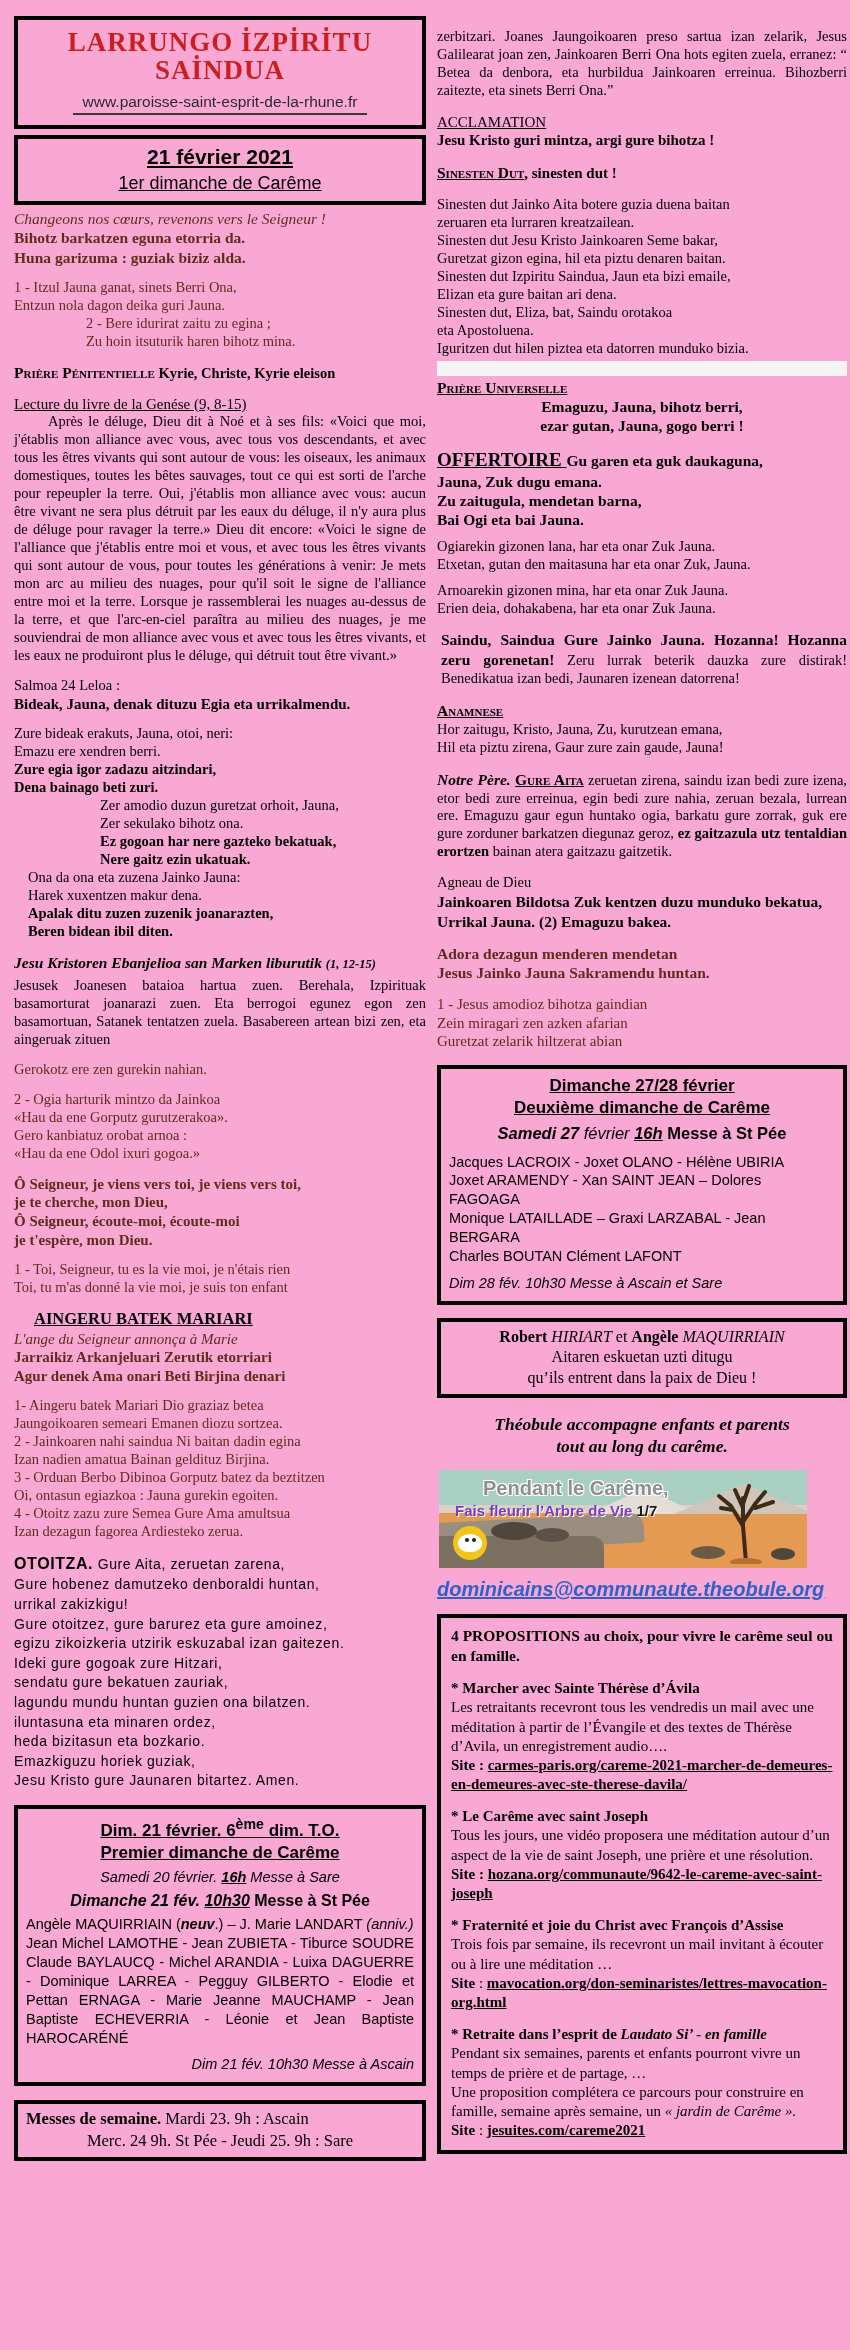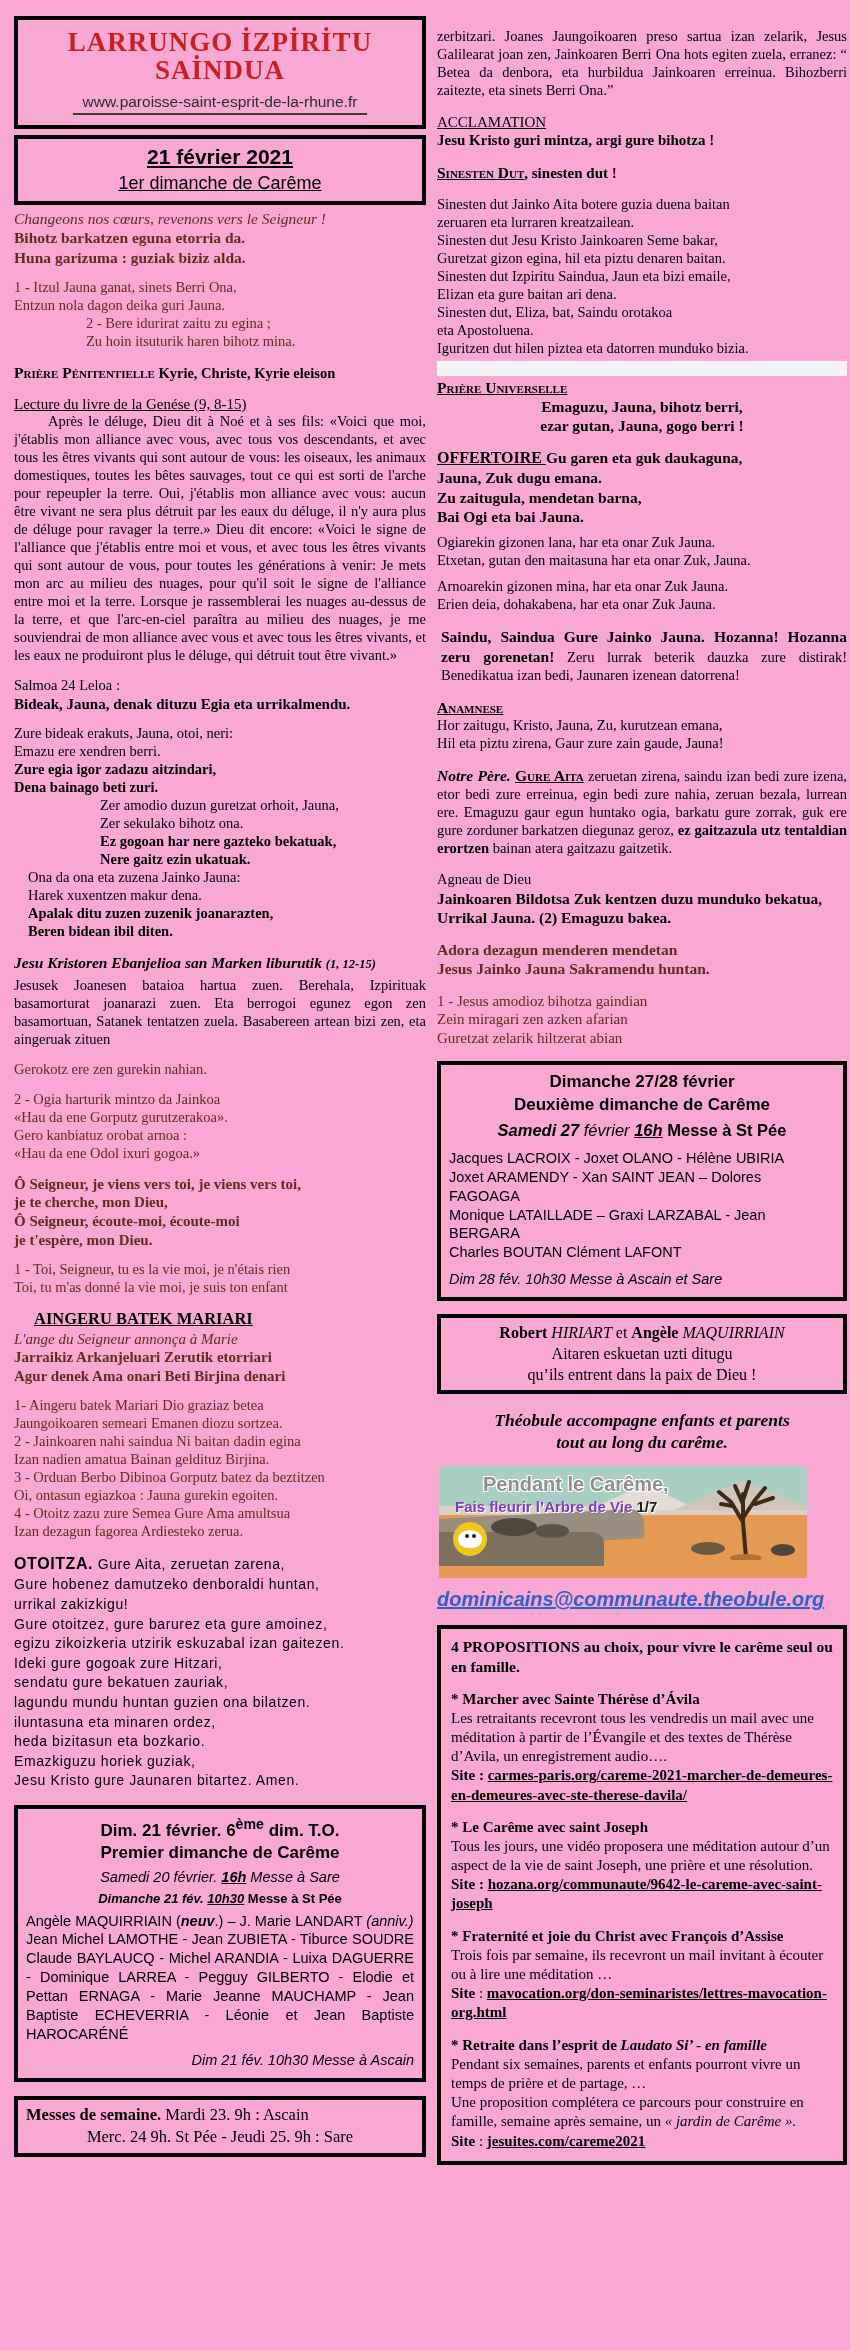--- a/index.html
+++ b/index.html
@@ -22,27 +22,27 @@
   .logo-url{display:inline-block;margin-top:7px;color:#2b2b2b;font-family:"Liberation Sans",sans-serif;
             font-size:15.5px;border-bottom:2px solid #3a3a3a;padding:0 10px 2px;}
   .date-box{margin-top:6px;text-align:center;padding:5px 4px 7px;font-family:"Liberation Sans",sans-serif;}
   .date-main{font-size:21px;font-weight:bold;text-decoration:underline;}
   .date-sub{font-size:18px;text-decoration:underline;margin-top:2px;}
   .hymn-ind{padding-left:72px}
   .ps-ind{padding-left:86px}
   .ps-ind2{padding-left:14px}
   .otoitza{font-family:"Liberation Sans",sans-serif;font-size:14px;letter-spacing:.6px;line-height:1.4;}
   .massbox{margin-top:14px;padding:6px 8px 8px;font-family:"Liberation Sans",sans-serif;font-size:14.5px;line-height:1.3;}
-  .massbox .h1{font-size:17px;font-weight:bold;text-align:center;}
+  .massbox .h1{font-size:17px;font-weight:bold;text-align:center;text-decoration:underline;}
   .weekbox{margin-top:14px;padding:4px 8px 6px;font-size:16.5px;line-height:1.3;}
   .hl{background:#f4f4f4;height:15px;margin:3px 0 2px;}
   .rc-gap{margin-top:13px}
   .defuntsbox{margin-top:13px;padding:5px 8px;text-align:center;font-size:16px;line-height:1.3;}
   .theobule{margin-top:16px;text-align:center;font-weight:bold;font-style:italic;font-size:17.5px;line-height:1.25;}
-  .banner{position:relative;width:368px;height:112px;margin:12px 16px 0 2px;overflow:hidden;
+  .banner{position:relative;width:368px;height:98px;margin:12px 16px 0 2px;overflow:hidden;
           background:linear-gradient(180deg,#a9cfc3 0 36%,#d9d0c7 36% 44%,#e49a52 44% 100%);}
   .mt1{position:absolute;left:150px;top:18px;width:0;height:0;border-left:55px solid transparent;border-right:55px solid transparent;border-bottom:26px solid #e3ddd6;}
   .mt2{position:absolute;left:235px;top:14px;width:0;height:0;border-left:70px solid transparent;border-right:70px solid transparent;border-bottom:30px solid #cfc5bb;}
   .ledge{position:absolute;left:-10px;top:48px;width:215px;height:30px;background:#9a8e80;border-radius:8px 14px 4px 4px;transform:rotate(-3deg);}
   .ledge2{position:absolute;left:-10px;top:66px;width:175px;height:34px;background:#7c7061;border-radius:0 12px 0 0;}
   .rock{position:absolute;background:#4f463c;border-radius:50%;}
   .r1{left:52px;top:52px;width:46px;height:18px}
   .r2{left:96px;top:58px;width:34px;height:14px;background:#5c5348}
   .r3{left:252px;top:76px;width:34px;height:13px;background:#6b5a43}
   .dogdot{position:absolute;left:14px;top:56px;width:34px;height:34px;background:#f2c51d;border-radius:50%;}
@@ -149,21 +149,21 @@
 lagundu mundu huntan guzien ona bilatzen.
 iluntasuna eta minaren ordez,
 heda bizitasun eta bozkario.
 Emazkiguzu horiek guziak,
 Jesu Kristo gure Jaunaren bitartez. Amen.</span></div>
 
     <div class="box massbox">
       <div class="h1"><span>Dim. 21 février.  6</span><sup>ème</sup><span> dim. T.O.</span></div>
       <div class="h1">Premier dimanche de Carême</div>
       <div class="c mt4"><span class="i">Samedi 20 février. </span><span class="b i u">16h</span><span class="i"> Messe à Sare</span></div>
-      <div class="c mt4" style="font-size:13px"><span class="b i">Dimanche 21  fév. </span><span class="b i u">10h30</span><span class="b"> Messe à St Pée</span></div>
+      <div class="c mt4" style="font-size:16px"><span class="b i">Dimanche 21  fév. </span><span class="b i u">10h30</span><span class="b"> Messe à St Pée</span></div>
       <div class="j mt4"><span>Angèle MAQUIRRIAIN (</span><span class="b i">neuv</span><span>.) – J. Marie LANDART </span><span class="i">(anniv.)</span></div>
       <div class="j">Jean Michel LAMOTHE - Jean ZUBIETA - Tiburce SOUDRE Claude BAYLAUCQ - Michel ARANDIA - Luixa DAGUERRE - Dominique LARREA - Pegguy GILBERTO - Elodie et Pettan ERNAGA - Marie Jeanne MAUCHAMP - Jean Baptiste ECHEVERRIA - Léonie et Jean Baptiste HAROCARÉNÉ</div>
       <div class="r i mt8">Dim 21 fév. 10h30 Messe à Ascain</div>
     </div>
 
     <div class="box weekbox">
       <div><span class="b">Messes de semaine.</span><span> Mardi 23. 9h : Ascain</span></div>
       <div class="c">Merc. 24  9h. St Pée - Jeudi 25. 9h : Sare</div>
     </div>
 
@@ -186,21 +186,21 @@
 Elizan eta gure baitan ari dena.
 Sinesten dut, Eliza, bat, Saindu orotakoa
 eta Apostoluena.
 Iguritzen dut hilen piztea eta datorren munduko bizia.</div>
     <div class="hl"></div>
 
     <div class="b u sc" style="font-size:15.5px">Prière Universelle</div>
     <div class="b c pre" style="font-size:15.5px">Emaguzu, Jauna, bihotz berri,
 ezar gutan, Jauna, gogo berri !</div>
 
-    <div class="rc-gap"><span class="b u" style="font-size:16px">OFFERTOIRE </span><span class="b" style="font-size:15.5px">  Gu garen eta guk daukaguna,</span></div>
+    <div class="rc-gap"><span class="b u" style="font-size:19px">OFFERTOIRE </span><span class="b" style="font-size:15.5px">  Gu garen eta guk daukaguna,</span></div>
     <div class="b pre" style="font-size:15.5px">Jauna, Zuk dugu emana.
 Zu zaitugula, mendetan barna,
 Bai Ogi eta bai Jauna.</div>
 
     <div class="pre mt8">Ogiarekin gizonen lana, har eta onar Zuk Jauna.
 Etxetan, gutan den maitasuna har eta onar Zuk, Jauna.</div>
     <div class="pre mt8">Arnoarekin gizonen mina, har eta onar Zuk Jauna.
 Erien deia, dohakabena, har eta onar Zuk Jauna.</div>
 
     <div class="j rc-gap" style="padding-left:4px"><span class="b" style="font-size:15.5px">Saindu,  Saindua Gure Jainko Jauna. Hozanna! Hozanna zeru gorenetan!</span><span> Zeru lurrak beterik dauzka zure distirak! Benedikatua izan bedi, Jaunaren izenean datorrena!</span></div>

